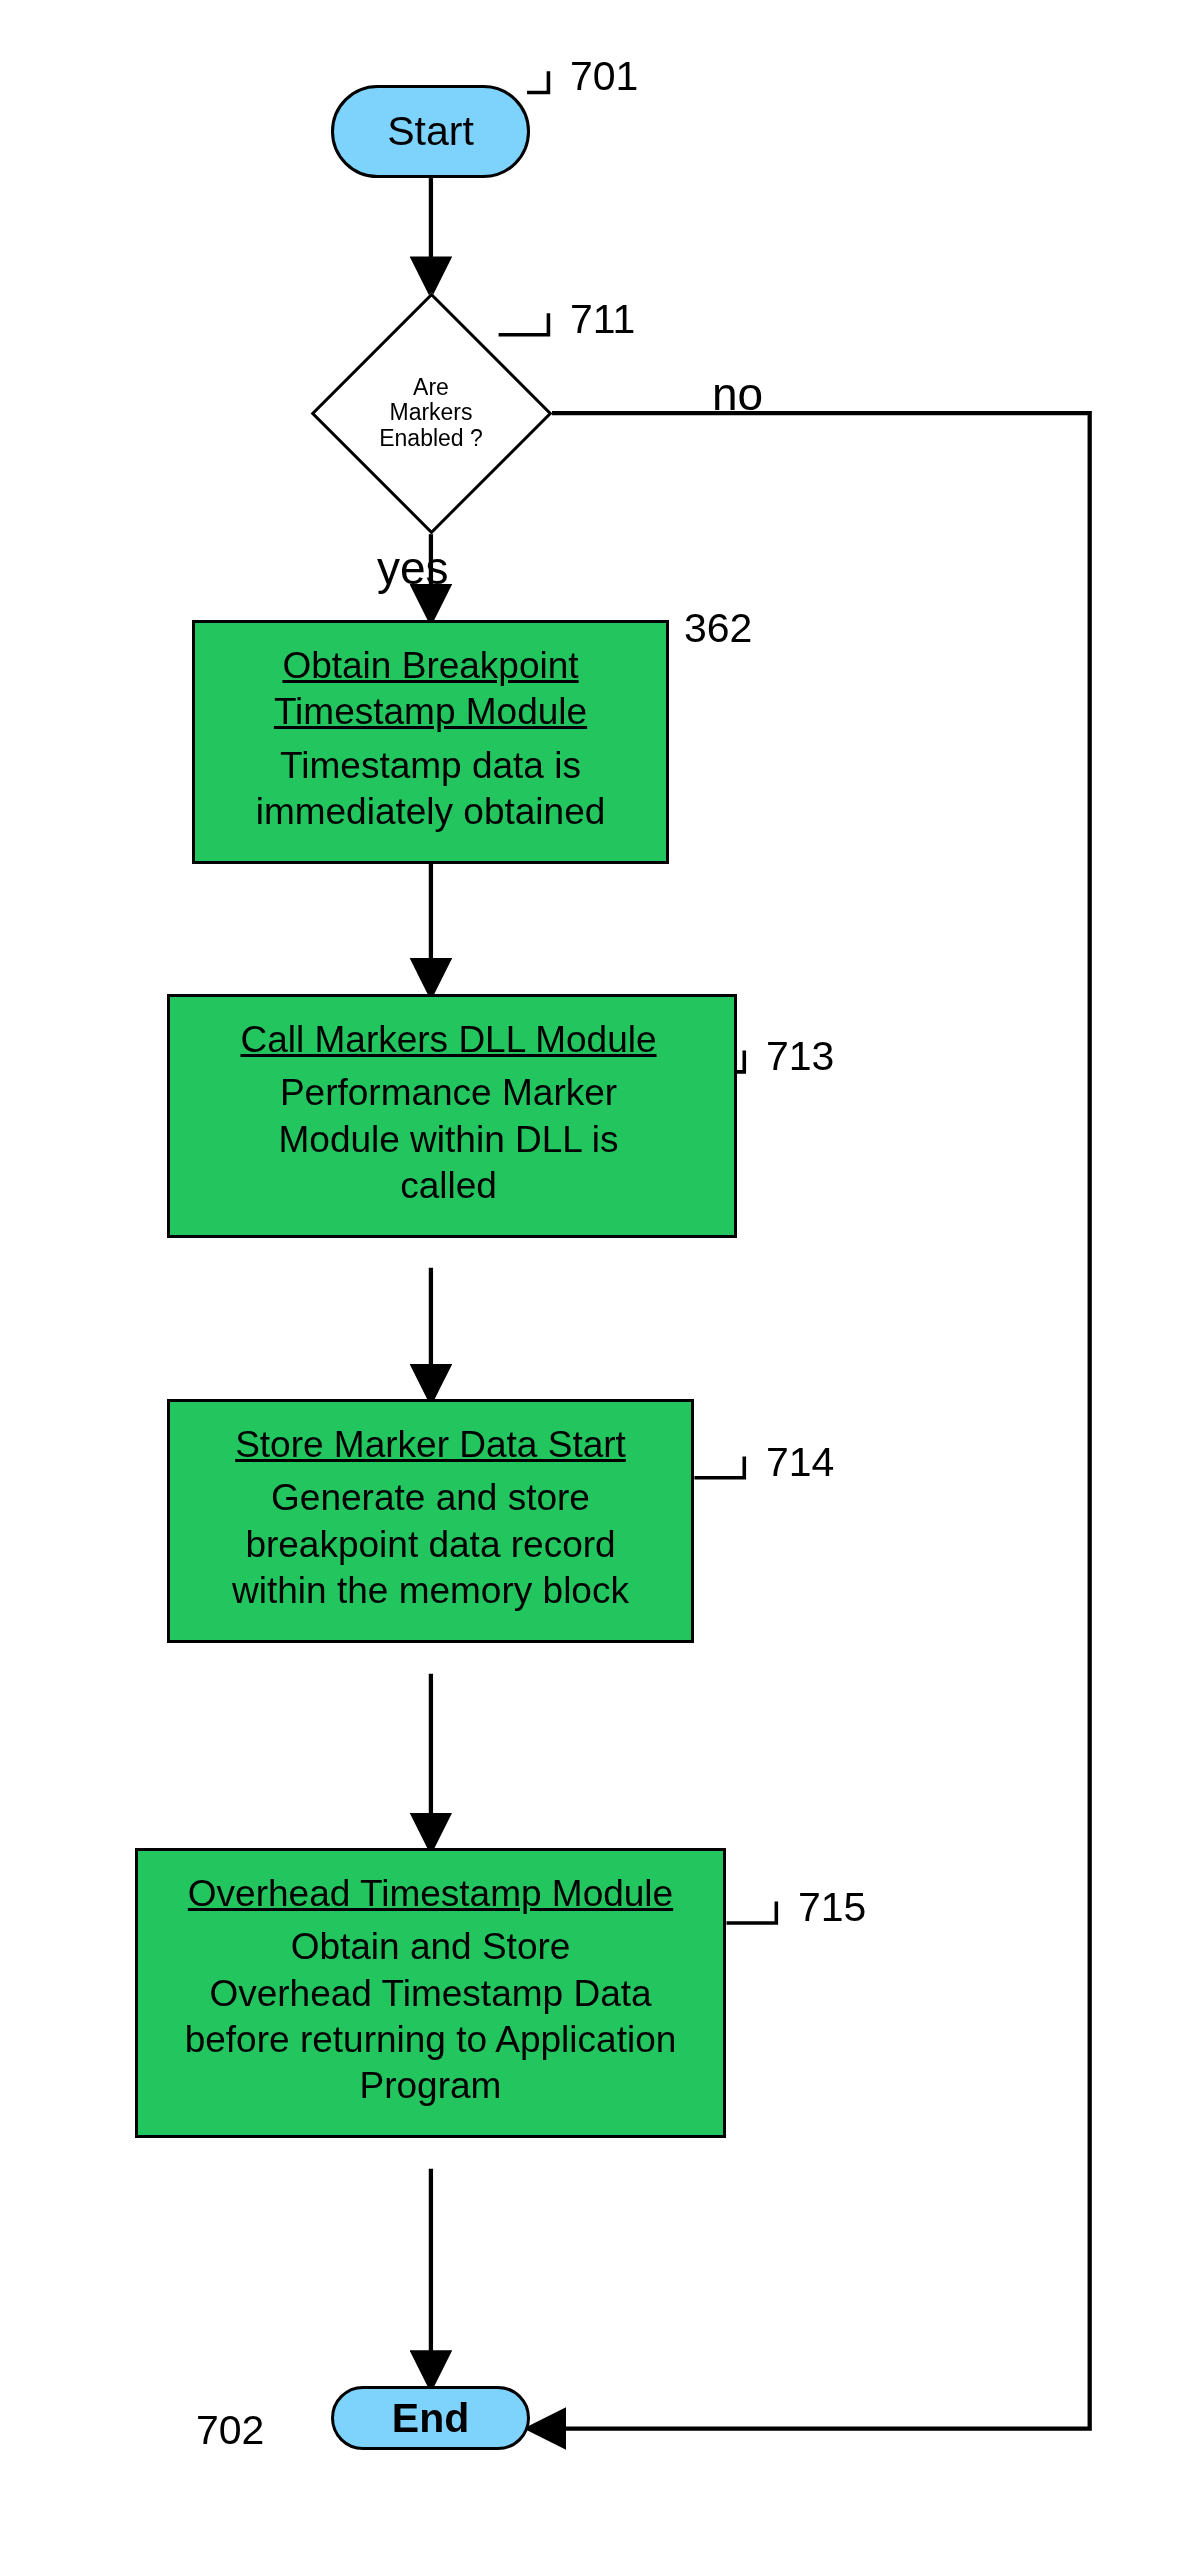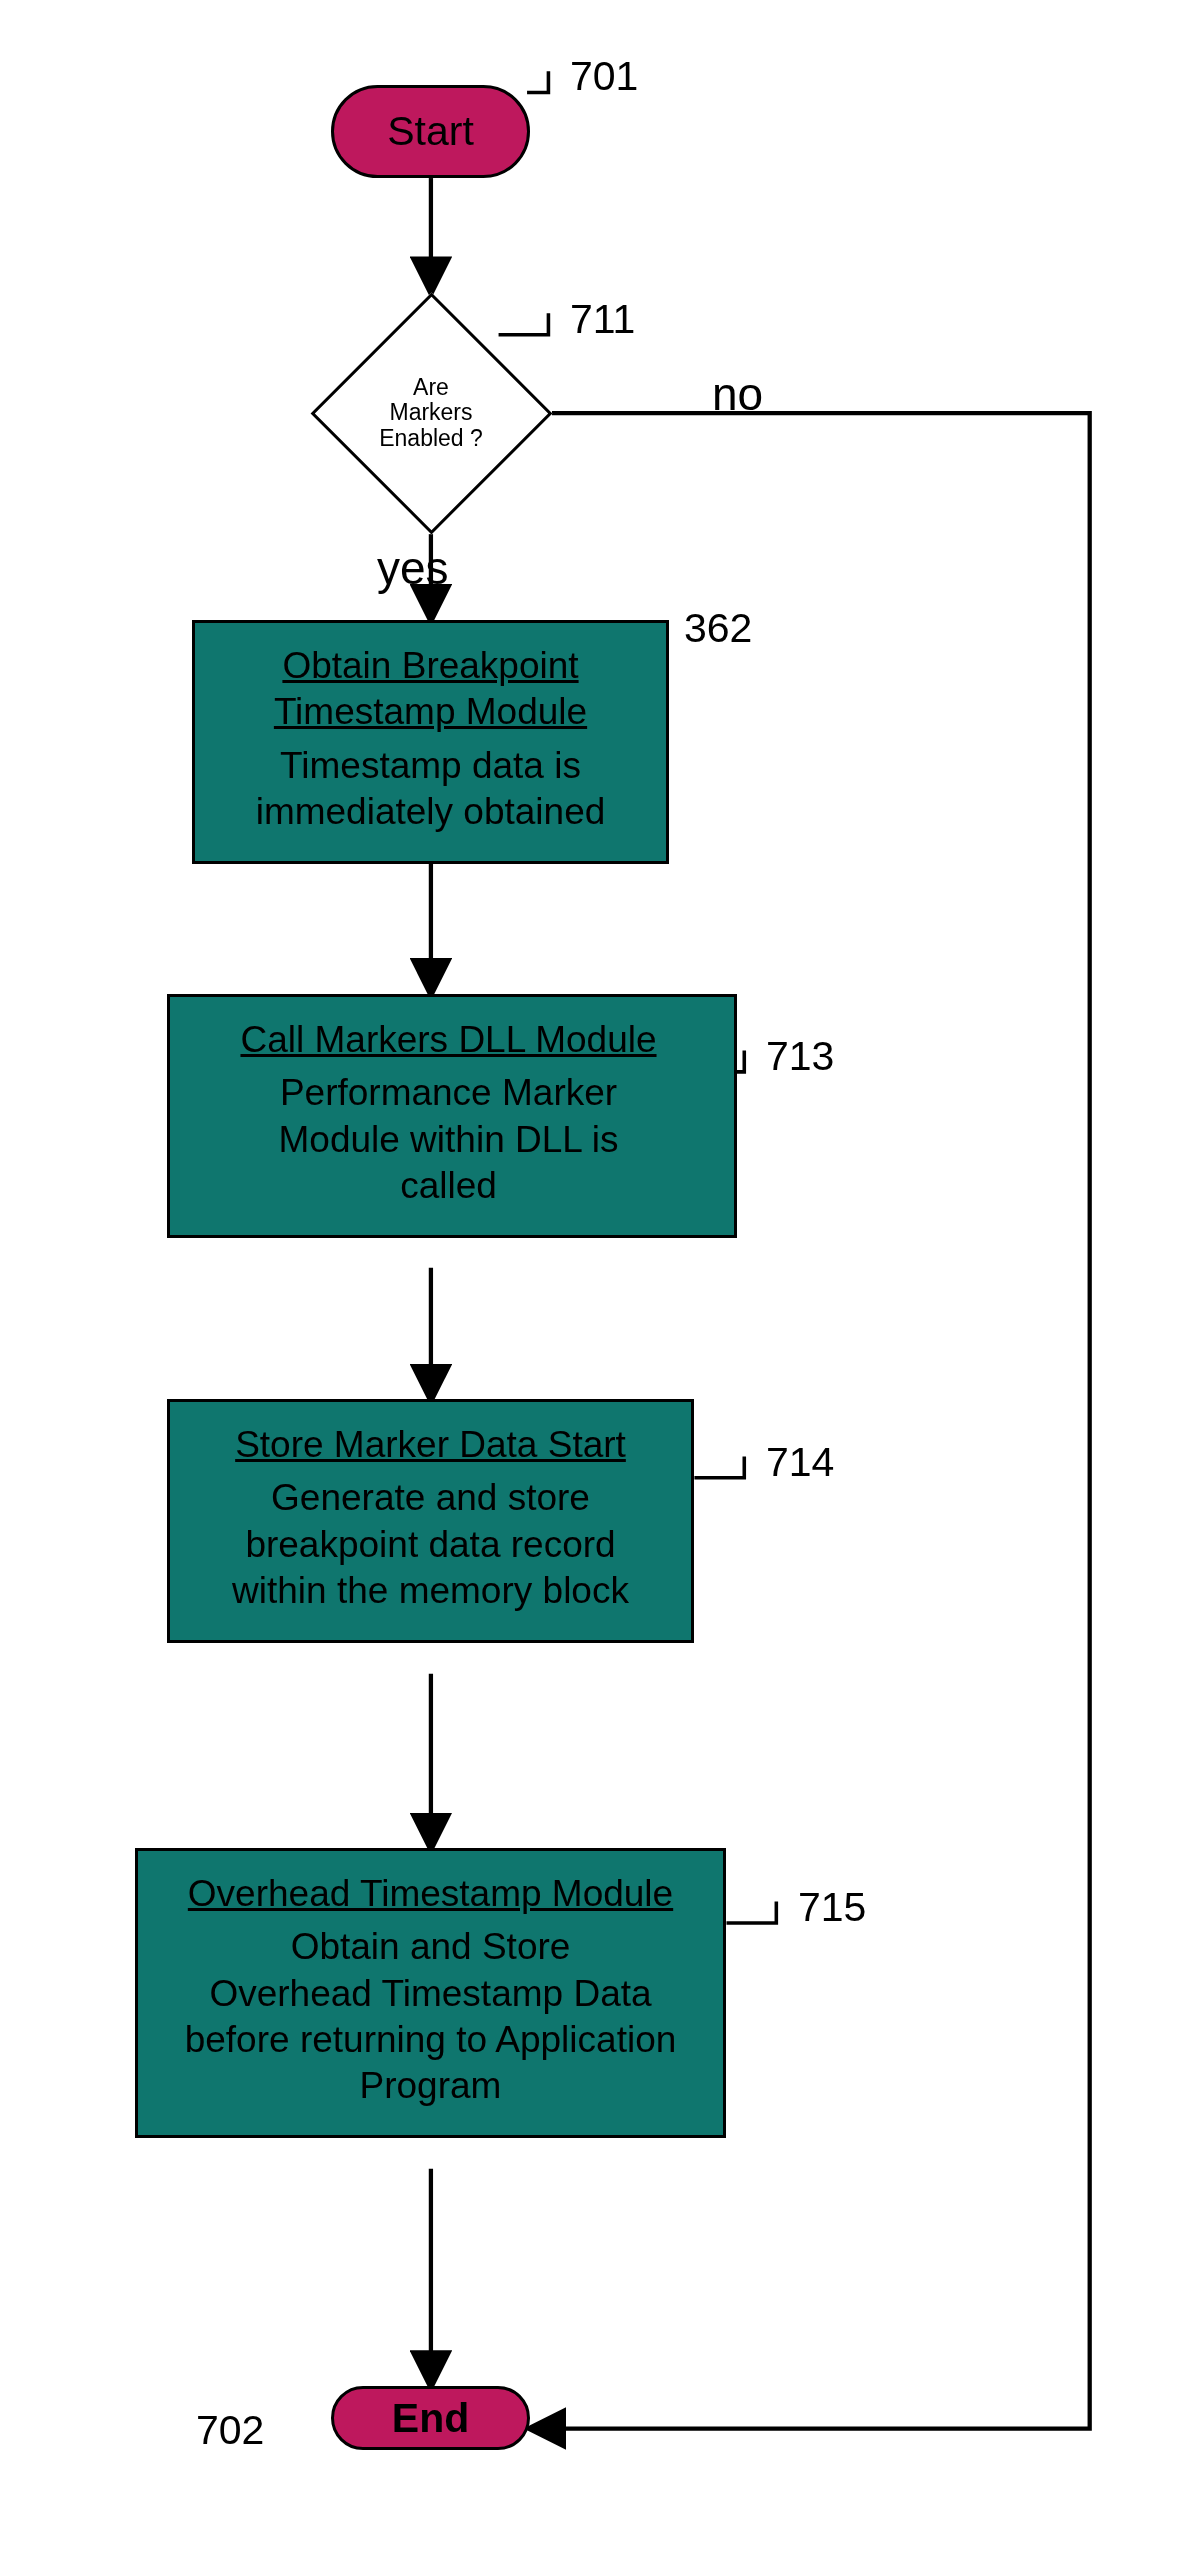--- a/index.html
+++ b/index.html
@@ -15,21 +15,21 @@
     top: 0; left: 0;
     width: 1193px;
     height: 2576px;
   }
   svg { position: absolute; top:0; left:0; }
 
   .terminator {
     position: absolute;
     border: 3.6px solid #000;
     border-radius: 711px;
-    background: #be185d;
+    background: #7dd3fc;
     display: flex;
     align-items: center;
     justify-content: center;
     font-size: 41px;
     font-weight: 400;
   }
 
   .diamond-wrap {
     position: absolute;
     width: 242px;
@@ -53,21 +53,21 @@
     align-items: center;
     justify-content: center;
     font-size: 23px;
     line-height: 1.1;
     text-align: center;
   }
 
   .process {
     position: absolute;
     border: 3.6px solid #000;
-    background: #0f766e;
+    background: #22c55e;
     padding: 20px 17px 26px 17px;
     text-align: center;
     font-size: 37px;
     line-height: 1.25;
   }
   .process .title {
     text-decoration: underline;
     display: block;
     margin-bottom: 7.1px;
   }

